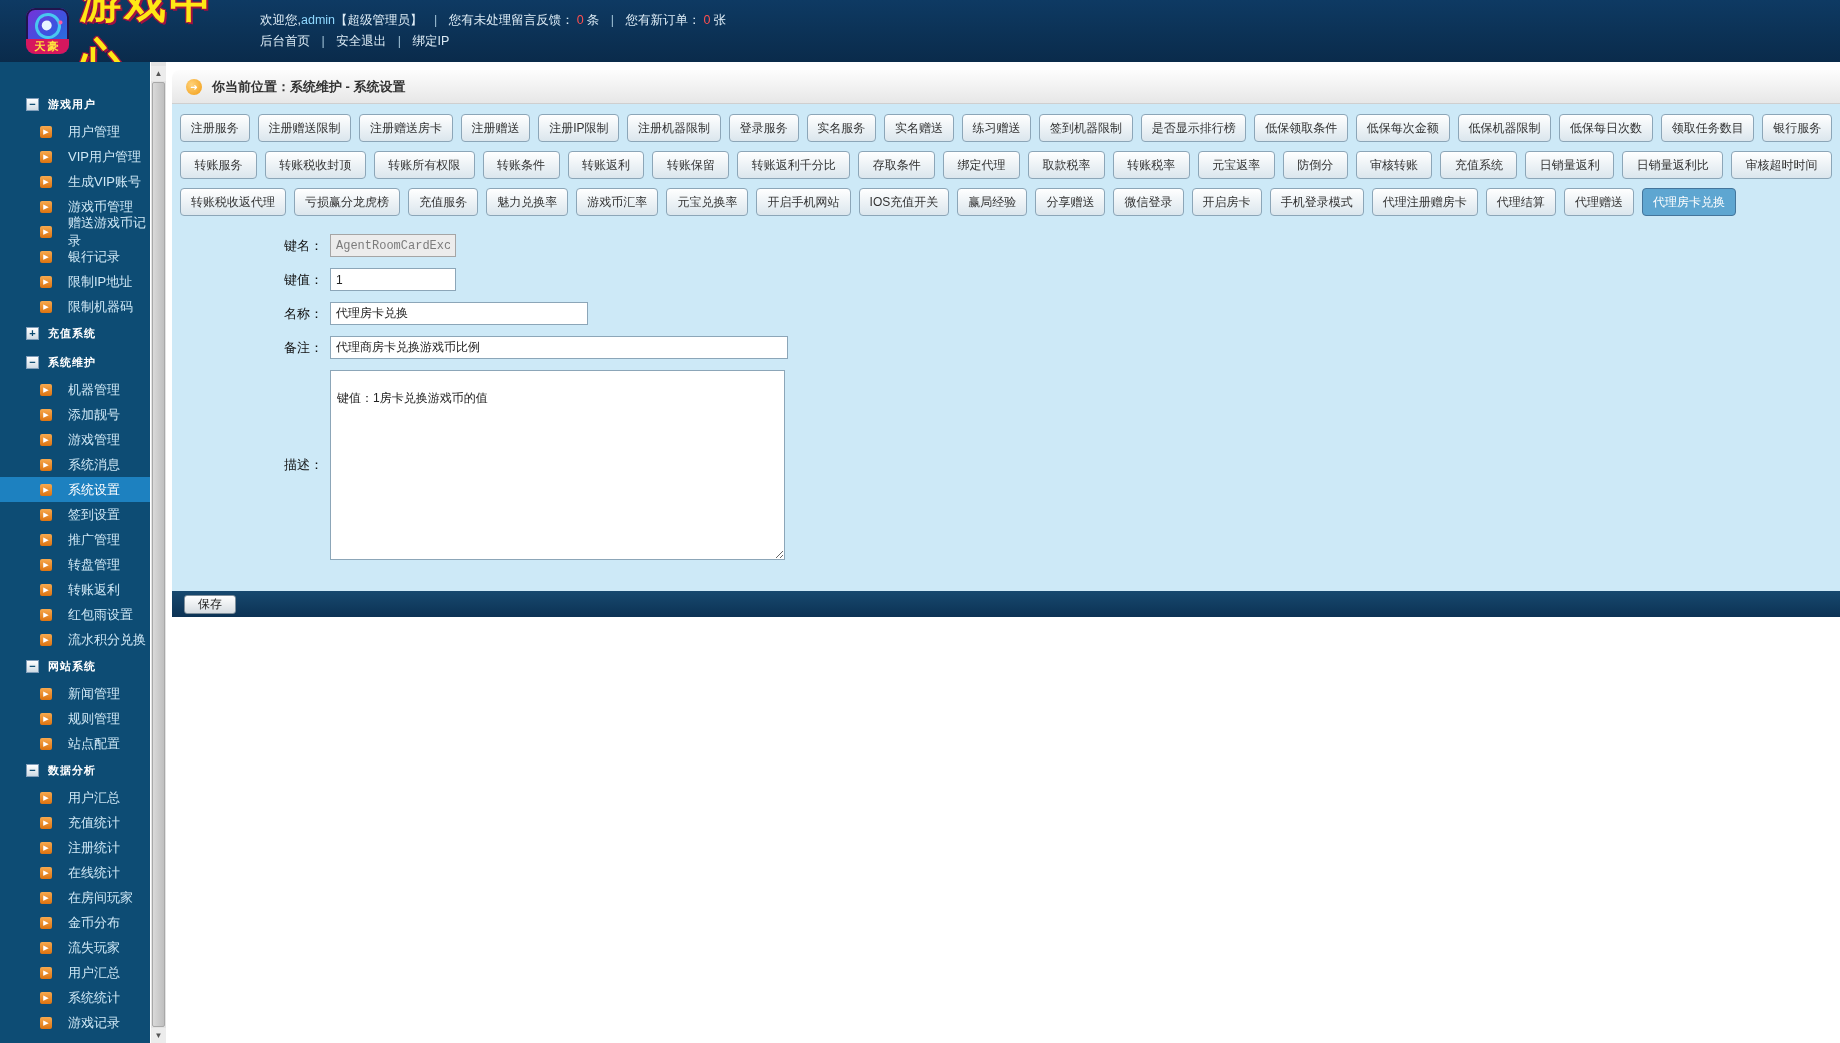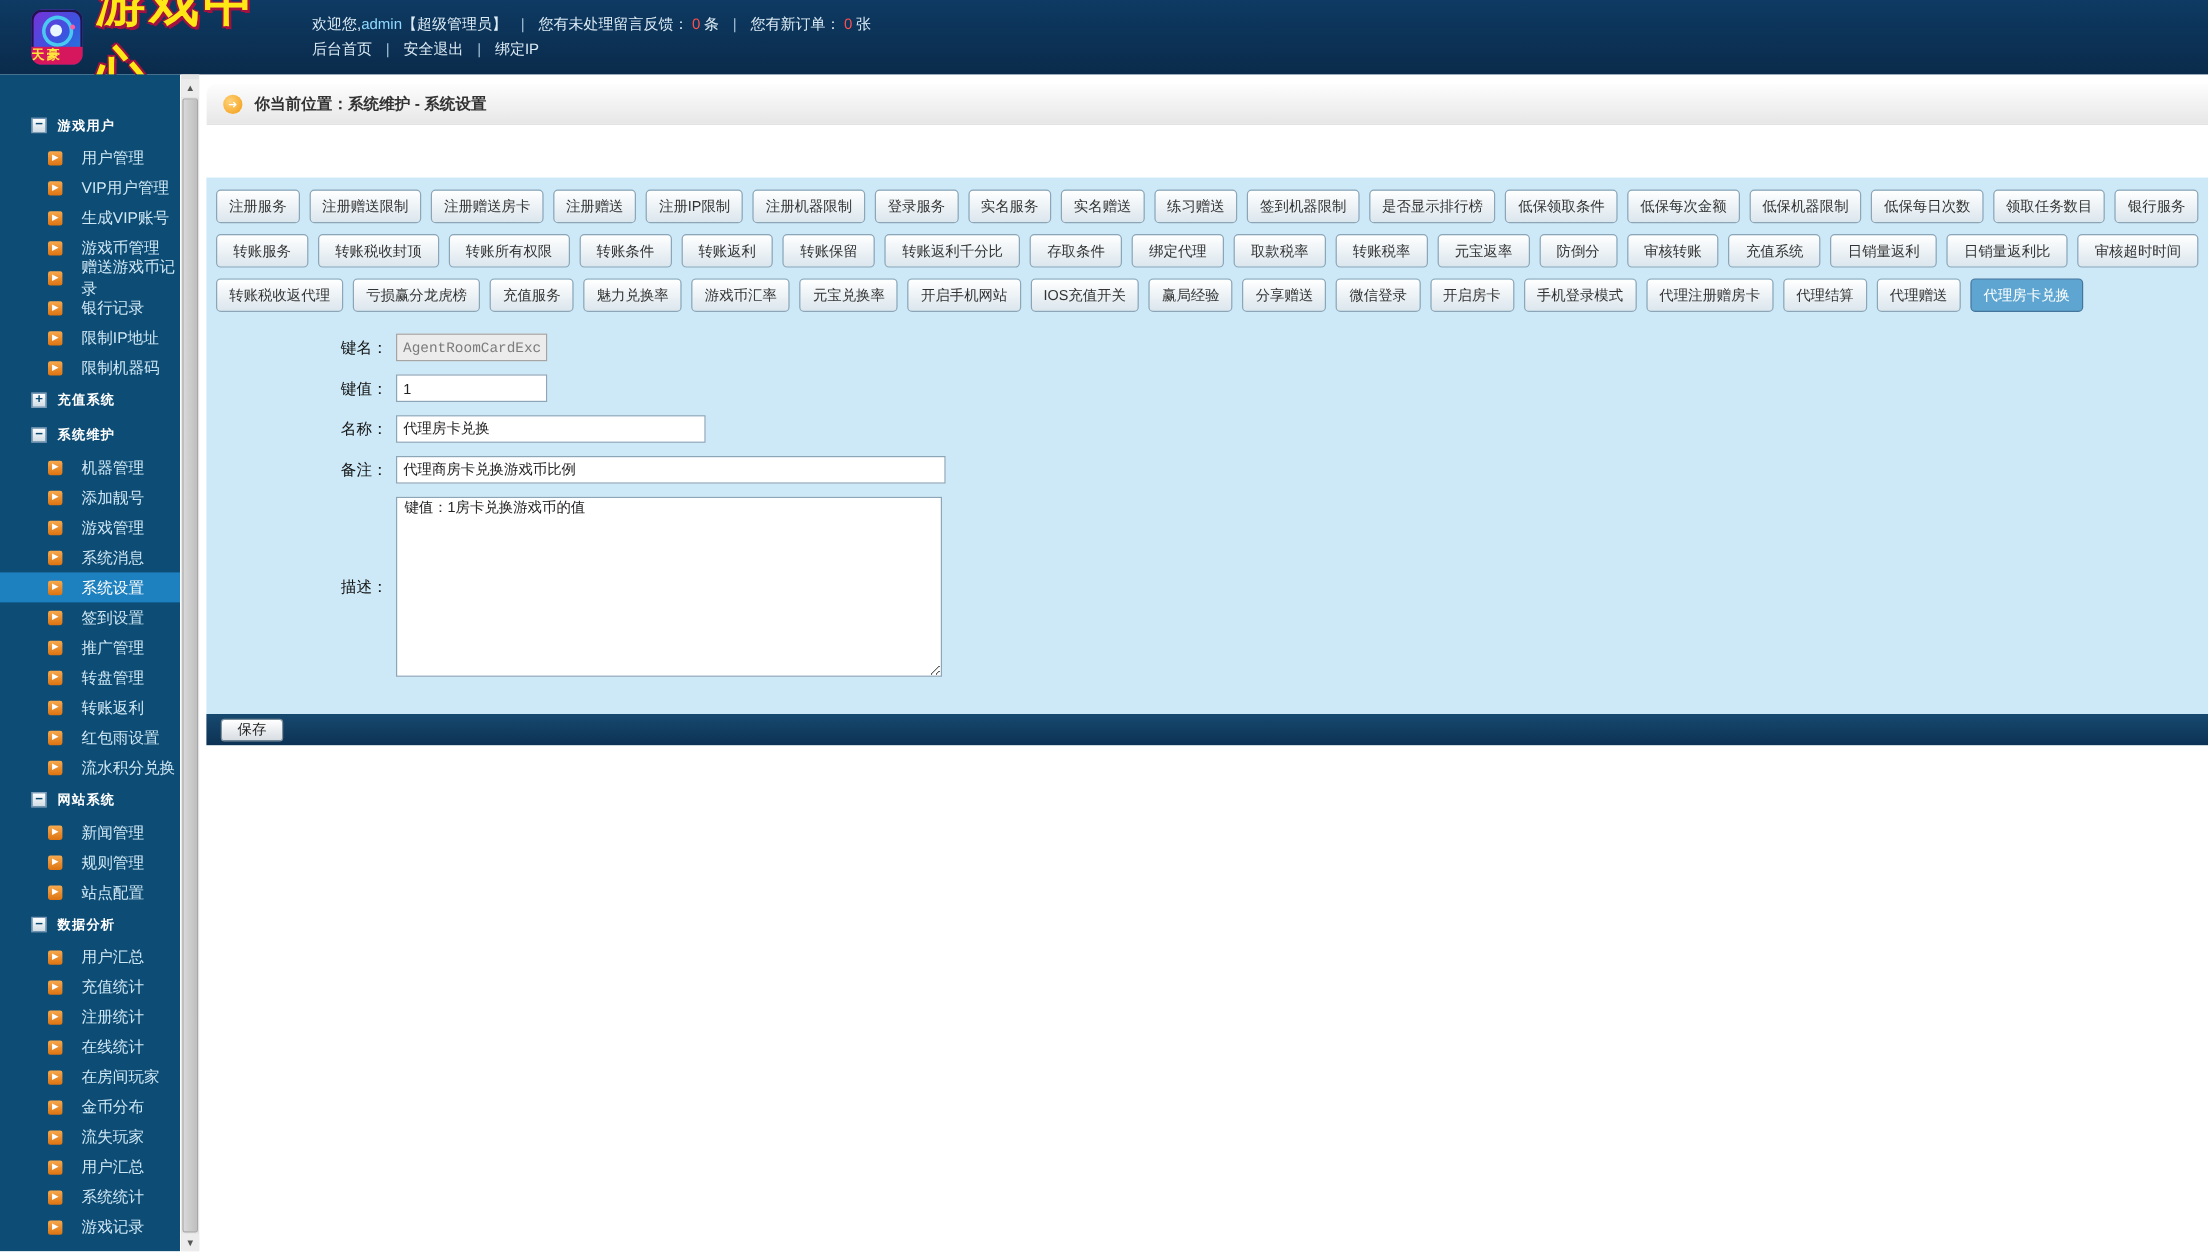--- a/index.html
+++ b/index.html
@@ -12,21 +12,21 @@
     background:linear-gradient(#0e3a63,#0a2b4b); display:flex; align-items:center; }
   .logo-wrap { display:flex; align-items:center; gap:10px; padding-left:26px; width:248px; }
   .logo-icon { position:relative; width:46px; height:46px; border-radius:9px;
     background:linear-gradient(135deg,#7b2fd8 0%,#3a55e0 55%,#1b86d8 100%);
     box-shadow:0 0 0 2px #21144d inset; overflow:hidden; }
   .logo-swirl { position:absolute; left:9px; top:5px; width:26px; height:26px; border-radius:50%;
     border:3px solid #49c8f0; transform:rotate(-20deg); }
   .logo-swirl::after { content:""; position:absolute; left:4px; top:4px; width:10px; height:10px;
     border-radius:50%; background:#e8f6ff; box-shadow:14px 2px 0 -3px #ff5da2, -4px 14px 0 -4px #ffd93c; }
   .logo-band { position:absolute; left:0; right:0; bottom:0; height:15px; background:#d6175e;
-    color:#ffe53c; font-size:11px; font-weight:bold; line-height:15px; letter-spacing:2px; }
+    color:#ffe53c; font-size:11px; font-weight:bold; text-align:center; line-height:15px; letter-spacing:2px; }
   .logo-text { font-size:42px; font-weight:bold; color:#ffe815; letter-spacing:3px;
     text-shadow:2px 2px 0 #a31140,-1px -1px 0 #a31140,1px -1px 0 #a31140,-1px 1px 0 #a31140; }
   .header-info { color:#dcebf5; font-size:12.5px; line-height:21px; padding-left:12px; }
   .header-info .admin { color:#8fd8ff; }
   .header-info .red { color:#ff4f4f; padding:0 3px; }
   .header-info .sep { padding:0 8px; color:#9fc0d5; }
   .header-info a { color:#dcebf5; text-decoration:none; cursor:pointer; }
 
   
   .sidebar { position:absolute; top:62px; left:0; width:150px; bottom:0; background:#0d4c74;
@@ -51,38 +51,38 @@
     background:linear-gradient(90deg,#d9d9d9,#bfbfbf); border:1px solid #a8a8a8; border-radius:2px; cursor:grab; }
 
   
   .main { position:absolute; left:172px; top:70px; right:0; bottom:0; }
   .breadcrumb { height:34px; background:linear-gradient(#fdfdfd,#e7e7e7); border-bottom:1px solid #cfcfcf;
     border-top-left-radius:8px; display:flex; align-items:center; padding-left:14px; gap:10px; }
   .bc-icon { width:16px; height:16px; border-radius:50%; background:radial-gradient(circle at 35% 35%,#ffd27a,#f29b11);
     color:#fff; font-size:9px; line-height:16px; text-align:center; }
   .bc-text { font-size:13px; font-weight:bold; color:#333; }
 
-  .blue-zone { background:#cde9f7; padding-bottom:8px;margin-top:44px; }
+  .blue-zone { background:#cde9f7; padding-bottom:8px; }
 
   .tabs { display:flex; flex-direction:column; gap:9px; padding:10px 8px 10px 8px; }
   .tab-row { display:flex; gap:8px; }
   .tab-row:last-child { padding-right:96px; }
   .tab { flex:1 1 auto; height:28px; font-size:12px; color:#333; cursor:pointer; white-space:nowrap;
     background:linear-gradient(#ffffff,#dbe6ed); border:1px solid #8ca6b8; border-radius:4px;
     font-family:"Liberation Sans","DejaVu Sans",sans-serif; padding:0 6px; }
   .tab.active { background:#5ea6d1; border-color:#44759b; color:#ffffff; }
 
   .form { padding:8px 0 12px 0; }
   .form-row { display:flex; align-items:center; margin-bottom:11px; }
   .form-label { width:158px; text-align:right; padding-right:7px; font-size:13px; color:#111; }
   .form input, .form textarea { border:1px solid #8ca6b8; background:#fff; font-size:12px; color:#222;
     padding:2px 5px; height:23px; font-family:"Liberation Sans","DejaVu Sans",sans-serif; }
   .form input.readonly { background:#ececec; color:#7c7c7c; border-color:#a5a5a5;
     font-family:"Liberation Mono","DejaVu Sans Mono",monospace; font-size:12px; }
-  .form textarea { height:150px; padding:0 6px; resize:both; line-height:17px; }
+  .form textarea { height:190px; padding:19px 6px; resize:both; line-height:17px; }
 
   .save-bar { height:26px; background:linear-gradient(#17496f,#0c3254); display:flex; align-items:center; padding-left:12px; }
   .save-btn { height:19px; padding:0 13px; font-size:12px; color:#222; cursor:pointer;
     background:linear-gradient(#ffffff,#d7dde2); border:1px solid #7e8f9c; border-radius:3px;
     font-family:"Liberation Sans","DejaVu Sans",sans-serif; }
 </style>
 </head>
 <body>
 
 <div class="page">

